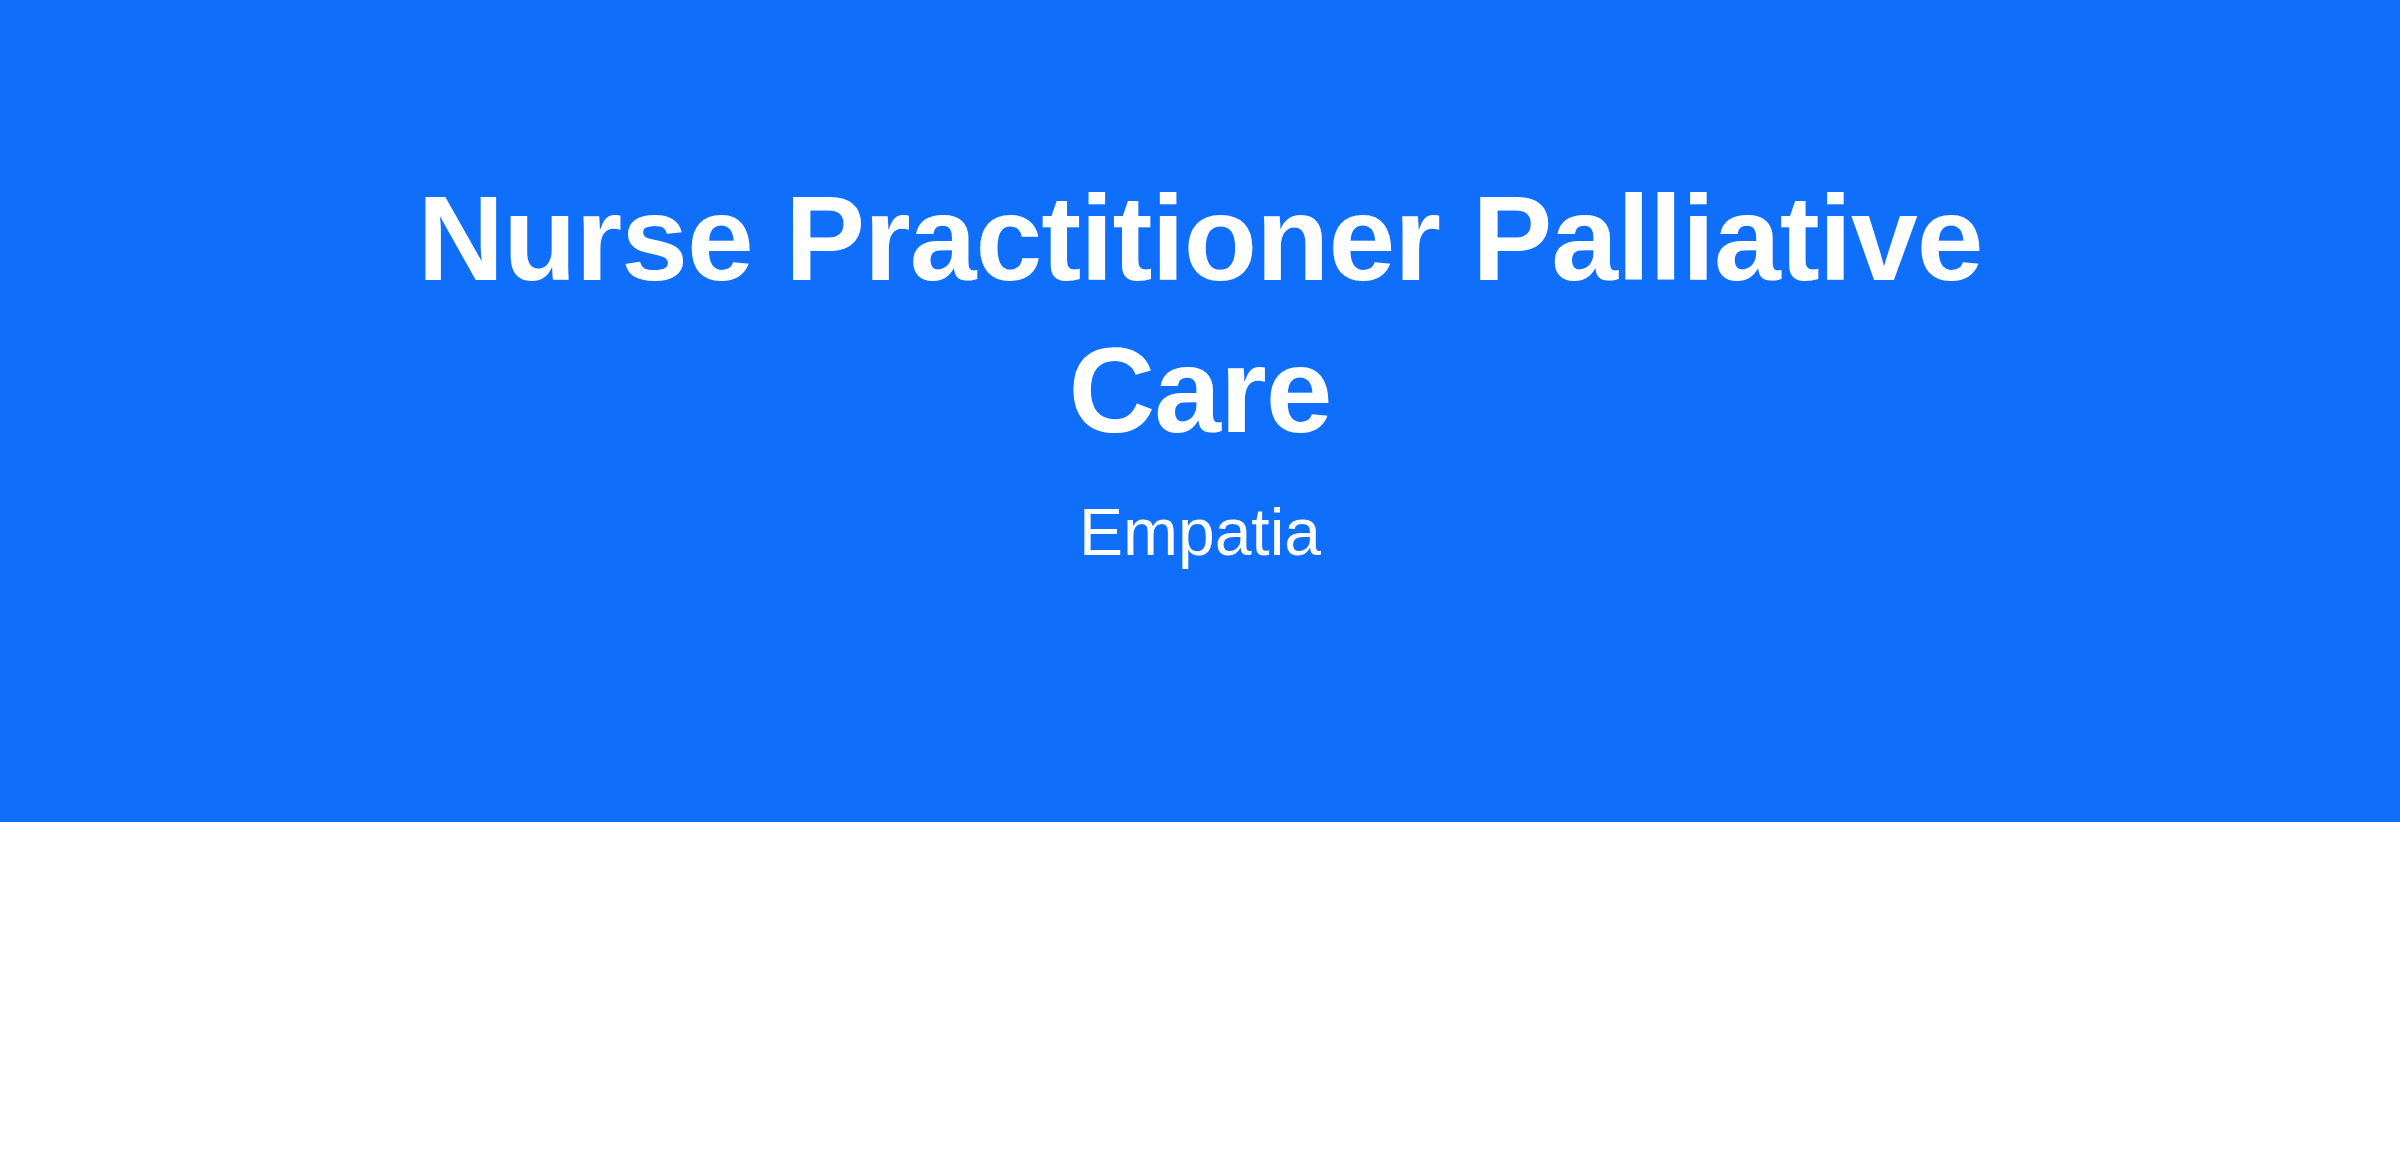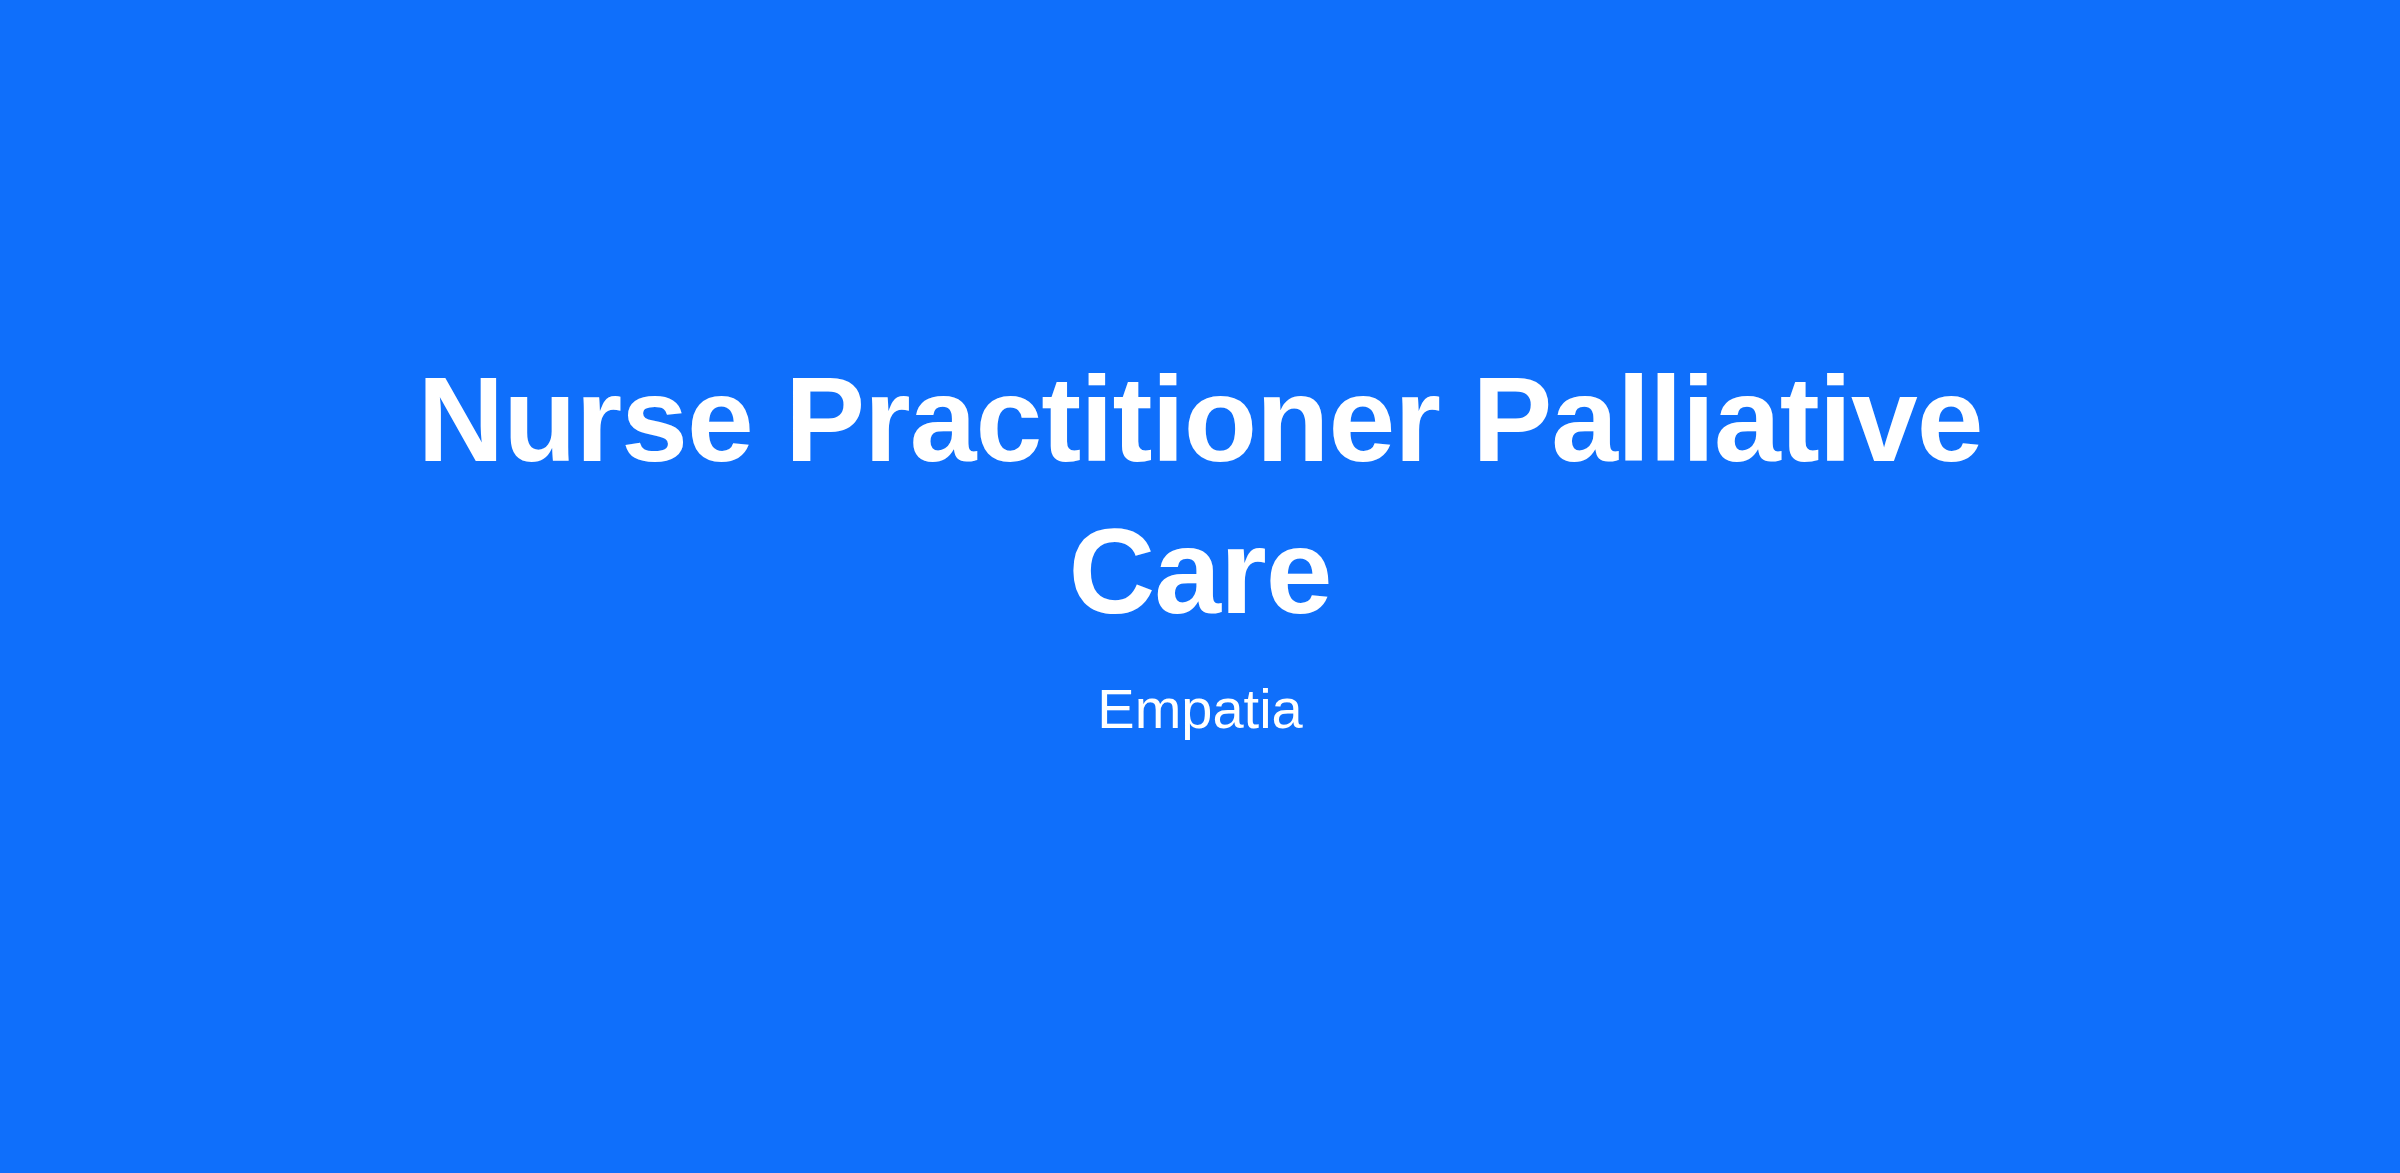--- a/index.html
+++ b/index.html
@@ -13,21 +13,21 @@
     height: 1173px;
     overflow: hidden;
     font-family: "Liberation Sans", sans-serif;
     -webkit-font-smoothing: antialiased;
   }
 
   .slide {
     position: relative;
     box-sizing: border-box;
     width: 2400px;
-    height: 1173px;
+    height: 822px;
     background: #0f6ffb;
     display: flex;
     flex-direction: column;
     align-items: center;
     justify-content: center;
     text-align: center;
     overflow: hidden;
   }
 
   
@@ -55,21 +55,21 @@
     text-align: center;
     word-wrap: break-word;
   }
 
   .slide-subtitle {
     display: block;
     margin: 2px;
     padding: 0;
     margin-top: 28px;
     font-family: "Liberation Sans", sans-serif;
-    font-size: 56px;
+    font-size: 66px;
     font-weight: 400;
     line-height: 1.18;
     letter-spacing: 0px;
     color: #ffffff;
     text-align: center;
   }
 </style>
 </head>
 <body>
 

